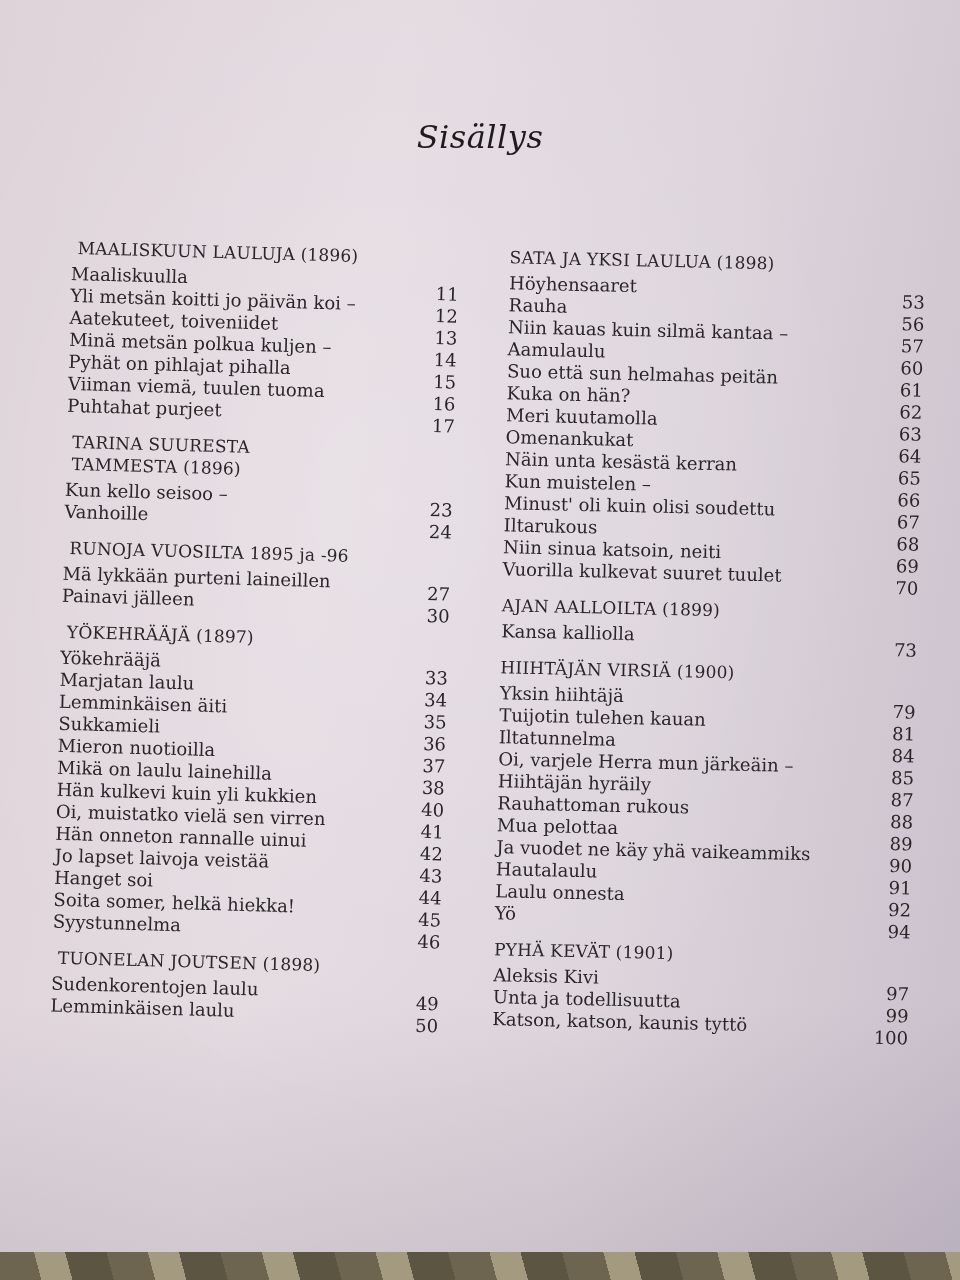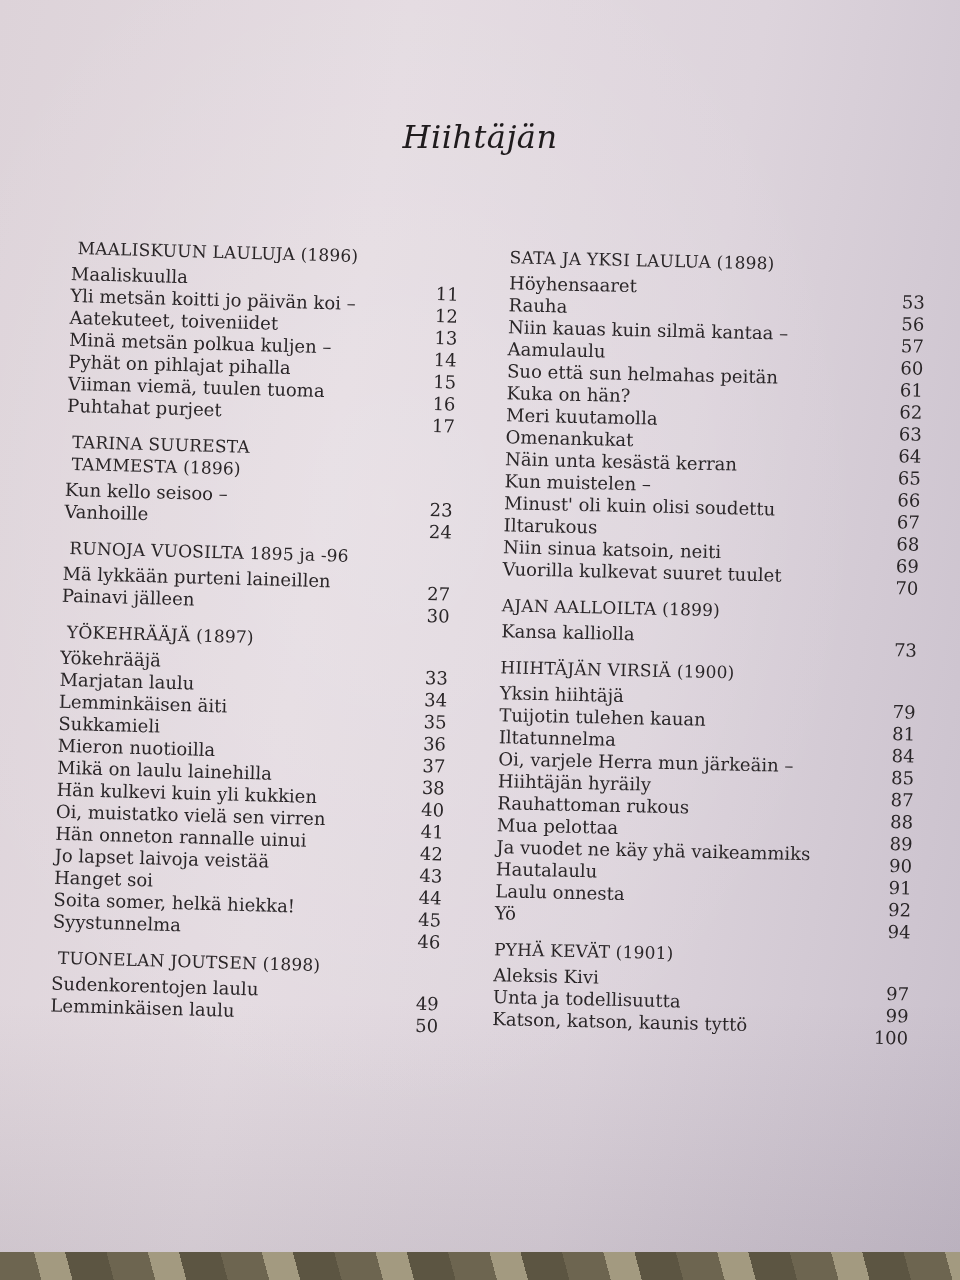--- a/index.html
+++ b/index.html
@@ -42,21 +42,21 @@
     .col-right .entry-title { padding-left: 14px; }
     .entry-page { font-size: 18px; line-height: 22px; text-align: right; width: 48px; position: relative; top: 10px; }
   </style>
 </head>
 <body>
 
 <div class="table-bottom"></div>
 <div class="page"></div>
 <div class="page-shadow"></div>
 
-<h1 class="title" style="margin:0;font-weight:normal;">Hiihtäjän</h1>
+<h1 class="title" style="margin:0;font-weight:normal;">Sisällys</h1>
 
 <div class="col col-left" id="col-left">
     <div class="section">
     <div class="section-heading">MAALISKUUN LAULUJA (1896)</div>
     <div class="entries">
         <div class="entry">
     <span class="entry-title">Maaliskuulla</span>
     <span class="entry-page">11</span>
   </div>
         <div class="entry">

